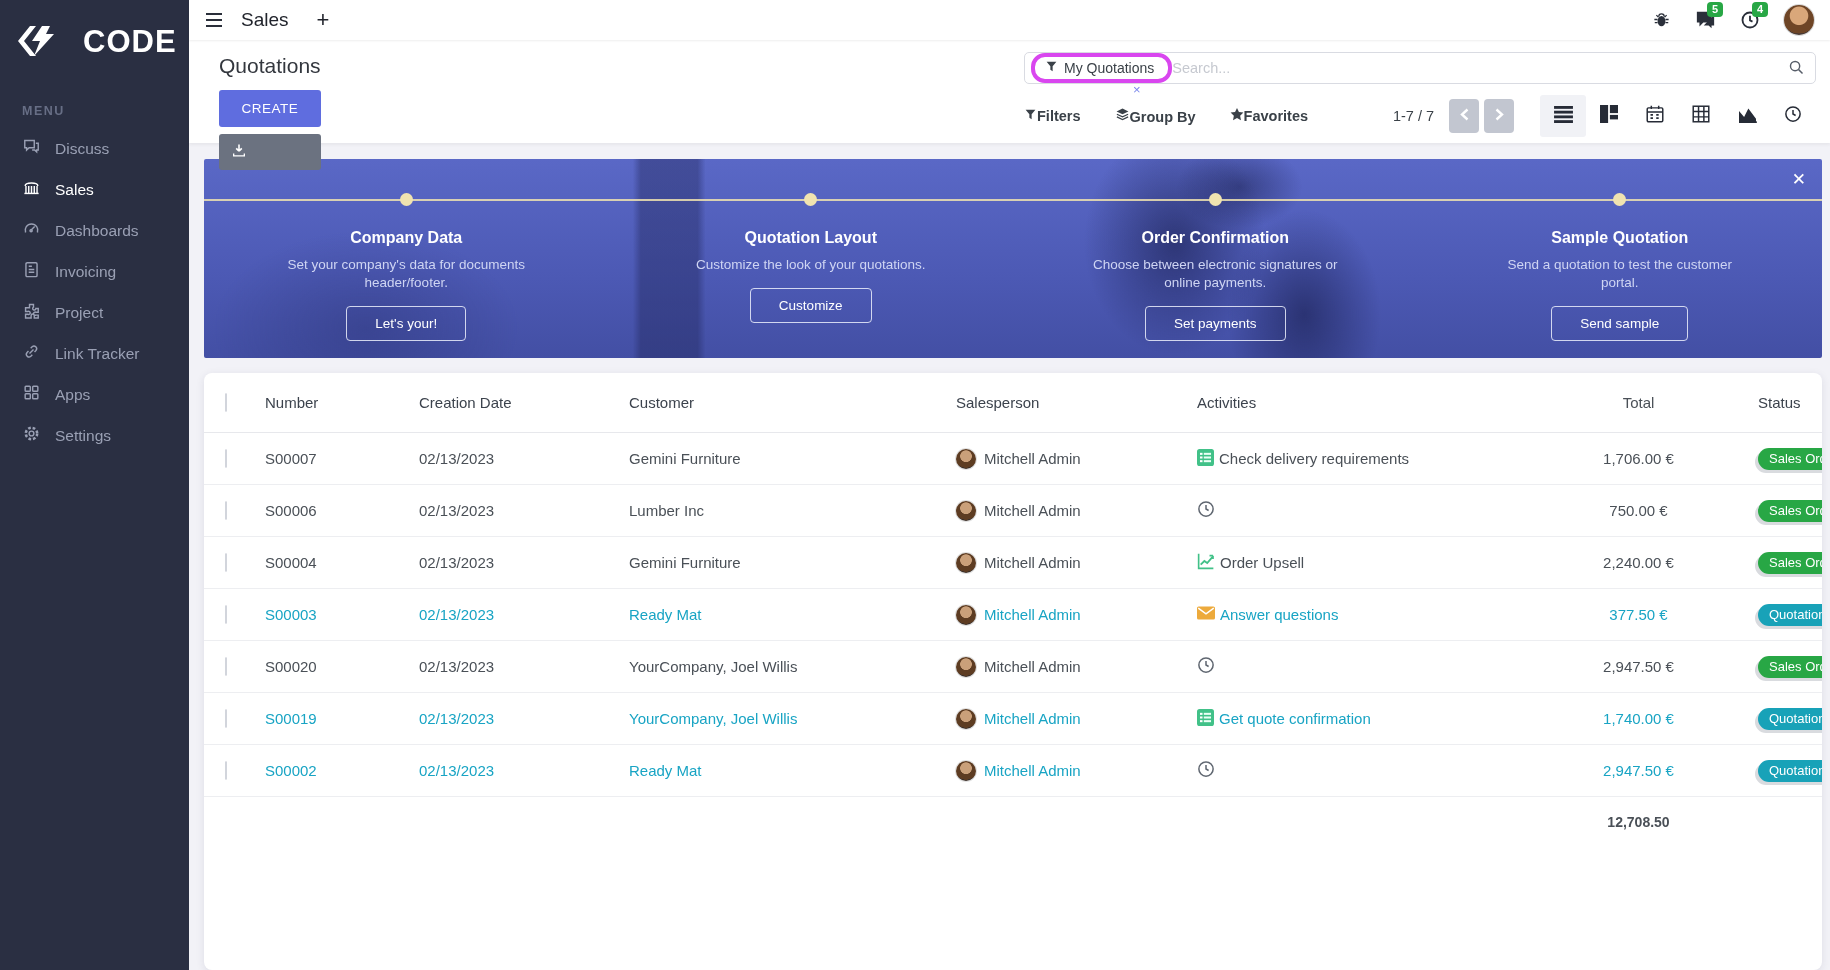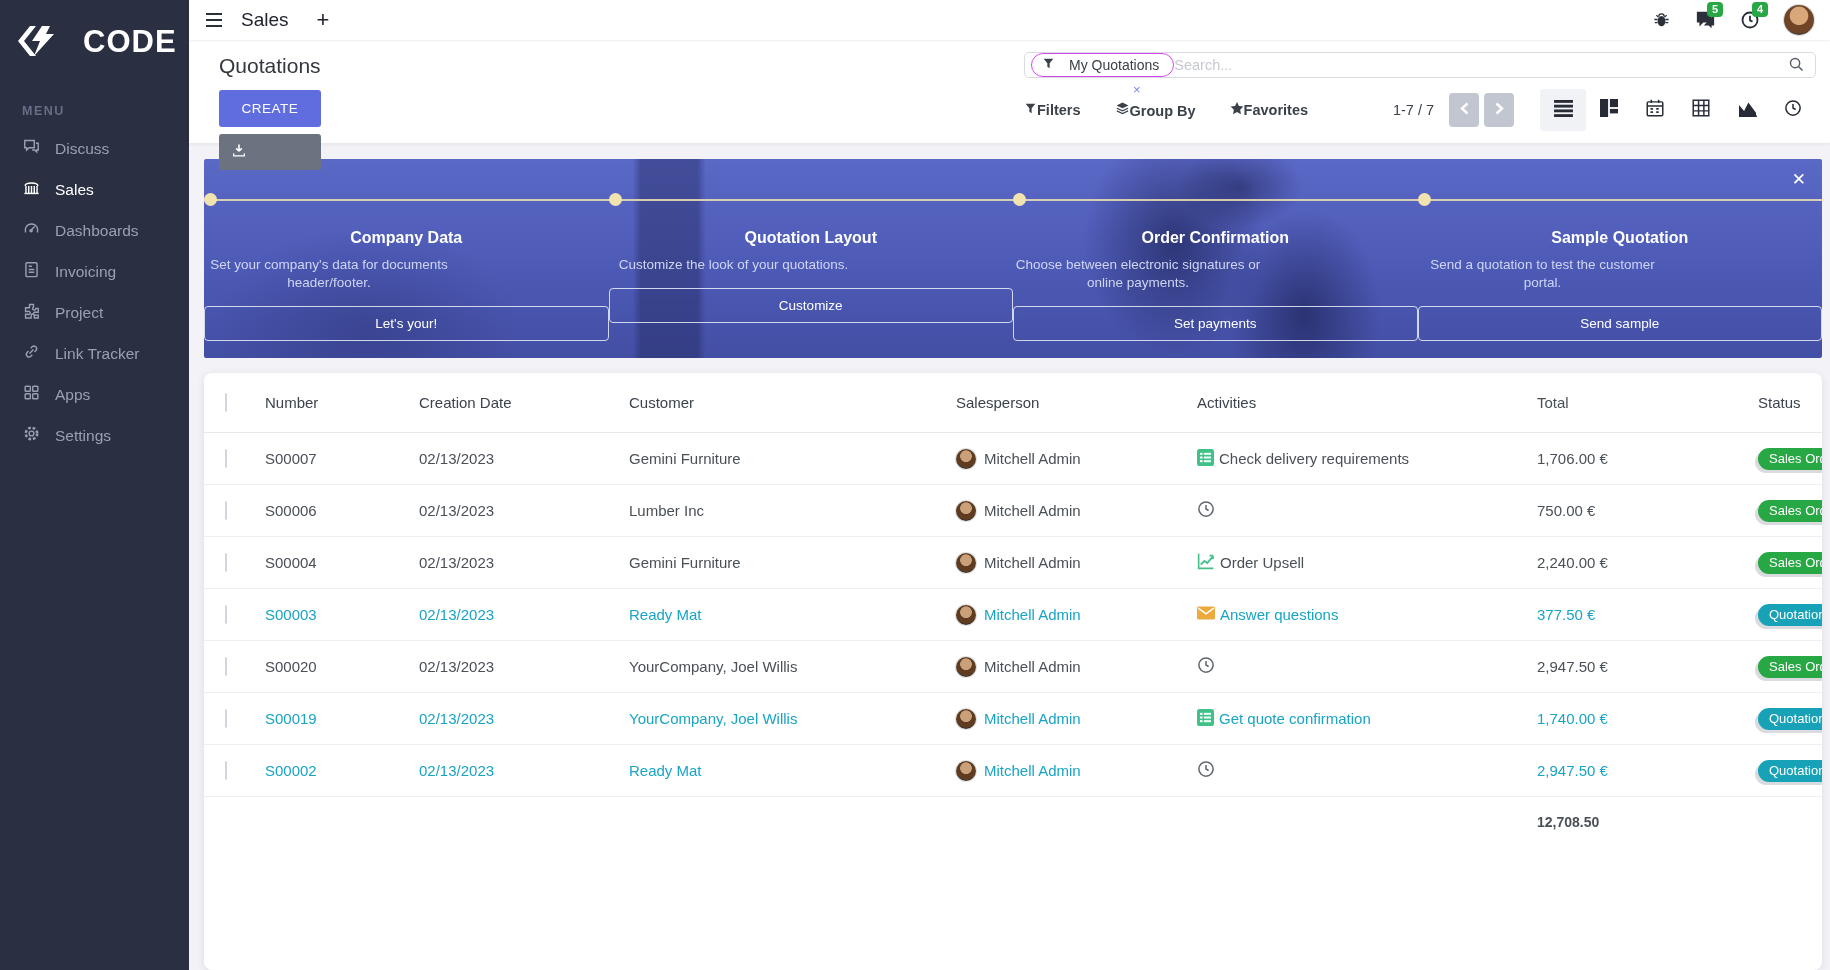--- a/index.html
+++ b/index.html
@@ -32,21 +32,21 @@
 
   
   .control-panel { background:#fff; padding:12px 14px 12px 30px; display:flex; box-shadow:0 2px 3px rgba(0,0,0,.05); position:relative; z-index:4; height:103px; }
   .cp-left { display:flex; flex-direction:column; }
   .page-title { font-size:21px; color:#33373e; margin:2px 0 12px; }
   .cp-buttons { display:flex; gap:7px;flex-direction:column; }
   .btn-create { background:#5f6ddf; color:#fff; border:none; border-radius:3px; font-size:13.5px; letter-spacing:.5px; padding:11px 18px; cursor:pointer; font-weight:500; }
   .btn-export { background:#6b7280; color:#fff; border:none; border-radius:3px; padding:8px 12px; cursor:pointer; display:flex; align-items:center; }
   .cp-right { margin-left:auto; width:792px; display:flex; flex-direction:column; }
   .search-box { height:33px; border:1px solid #d9dbe2; border-radius:5px; background:#fff; display:flex; align-items:center; padding:0 10px 0 6px; position:relative; }
-  .facet { display:flex; align-items:center; gap:14px; border:1px solid #d946ef; border-radius:14px; padding:3px 14px 3px 10px; color:#3a4148; font-size:14px; background:#fff; cursor:pointer; white-space:nowrap; }
+  .facet { display:flex; align-items:center; gap:6px; border:4px solid #d946ef; border-radius:14px; padding:3px 14px 3px 10px; color:#3a4148; font-size:14px; background:#fff; cursor:pointer; white-space:nowrap; }
   .facet-remove { position:absolute; left:108px; top:29px; color:#7a86ec; font-size:13px; cursor:pointer; }
   .search-input { border:none; outline:none; flex:1; font-size:14.5px; color:#3a4148; }
   .search-input::placeholder { color:#c6c9d0; }
   .search-mag { color:#565d68; display:flex; cursor:pointer; }
   .cp-row2 { display:flex; align-items:center; margin-top:11px; }
   .filter-btn { display:flex; align-items:flex-end; color:#3a4148; font-size:14.5px; cursor:pointer; margin-right:34px;font-weight:bold; }
   .pager { margin-left:auto; display:flex; align-items:center; gap:5px; }
   .pager-text { color:#3a4148; font-size:14.5px; margin-right:10px; }
   .pager-btn { width:30px; height:34px; background:#c2c6d0; border:none; border-radius:4px; color:#fff; display:flex; align-items:center; justify-content:center; cursor:pointer; }
   .view-switcher { display:flex; align-items:center; margin-left:26px; }
@@ -59,32 +59,32 @@
       radial-gradient(ellipse 130px 160px at 60% 42%, rgba(18,22,64,.55), transparent 70%),
       radial-gradient(ellipse 110px 150px at 68% 78%, rgba(14,18,58,.50), transparent 70%),
       radial-gradient(ellipse 90px 60px at 64% 14%, rgba(16,20,60,.45), transparent 70%),
       linear-gradient(90deg, transparent 26.5%, rgba(28,33,82,.38) 27%, rgba(28,33,82,.38) 30.5%, transparent 31%),
       radial-gradient(ellipse 220px 140px at 10% 85%, rgba(30,36,92,.30), transparent 70%),
       linear-gradient(180deg, #5a68c6 0%, #4c59b4 60%, #434fa4 100%);
   }
   .banner-close { position:absolute; top:10px; right:16px; font-size:17px; color:#fff; cursor:pointer; }
   .banner-line { position:absolute; top:40px; left:0; right:0; height:2px; background:rgba(240,227,176,.85); }
   .steps { position:absolute; inset:0; display:flex; }
-  .step { flex:1; display:flex; flex-direction:column; text-align:center; position:relative; padding-top:70px; }
+  .step { flex:1; display:flex; flex-direction:column; align-items:center; text-align:center; position:relative; padding-top:70px; }
   .step-dot { position:absolute; top:34px; width:13px; height:13px; border-radius:50%; background:#f0e3b0; }
   .step-title { font-size:16px; font-weight:bold; margin-bottom:9px; }
   .step-desc { font-size:13.5px; line-height:1.35; color:#cfd5f3; max-width:250px; }
   .step-btn { margin-top:14px; background:transparent; border:1px solid rgba(235,238,252,.85); color:#fff; border-radius:4px; padding:9px 28px; font-size:13.5px; cursor:pointer; }
 
   
   .card { margin:15px 8px 0 15px; height:664px; background:#fff; border-radius:8px; box-shadow:0 2px 8px rgba(35,38,80,.10); overflow:hidden; }
   .trow { display:grid; grid-template-columns:40px 154px 210px 327px 241px 340px 205px 170px; align-items:center; height:52px; padding-left:21px; border-bottom:1px solid #edeef1; }
   .trow.thead { height:60px; color:#3c434d; border-bottom:1px solid #e7e8ec; }
   .trow.tfoot { border-bottom:none; height:50px; }
-  .cell-total { text-align:left; padding-right:2px; }
+  .cell-total { text-align:center; padding-right:2px; }
   .cell-status { padding-left:16px; }
   .checkbox { width:17px; height:17px; border:1px solid #d2d5dc; border-radius:4px; background:#fff; cursor:pointer; }
   .trow .num, .trow .date, .trow .cust, .trow .sp-name, .trow .act-label, .trow .cell-total { color:#4a5057; }
   .trow.hl .num, .trow.hl .date, .trow.hl .cust, .trow.hl .sp-name, .trow.hl .act-label, .trow.hl .cell-total { color:#18a4c4; }
   .sp { display:flex; align-items:center; gap:8px; }
   .sp-avatar { width:20px; height:20px; border-radius:50%; background:radial-gradient(circle at 50% 36%, #caa07a 0 34%, #5d3c22 38% 70%, #3c3029 71%); box-shadow:0 0 0 1px rgba(0,0,0,.12); }
   .act { display:flex; align-items:center; gap:5px; cursor:pointer; }
   .badge { display:inline-block; padding:3px 11px 4px; border-radius:12px; color:#fff; font-size:13px; white-space:nowrap; box-shadow:-3px 3px 0 0 #d9dbdf; }
   .badge-success { background:#28a745; }
   .badge-info { background:#18a2b8; }

